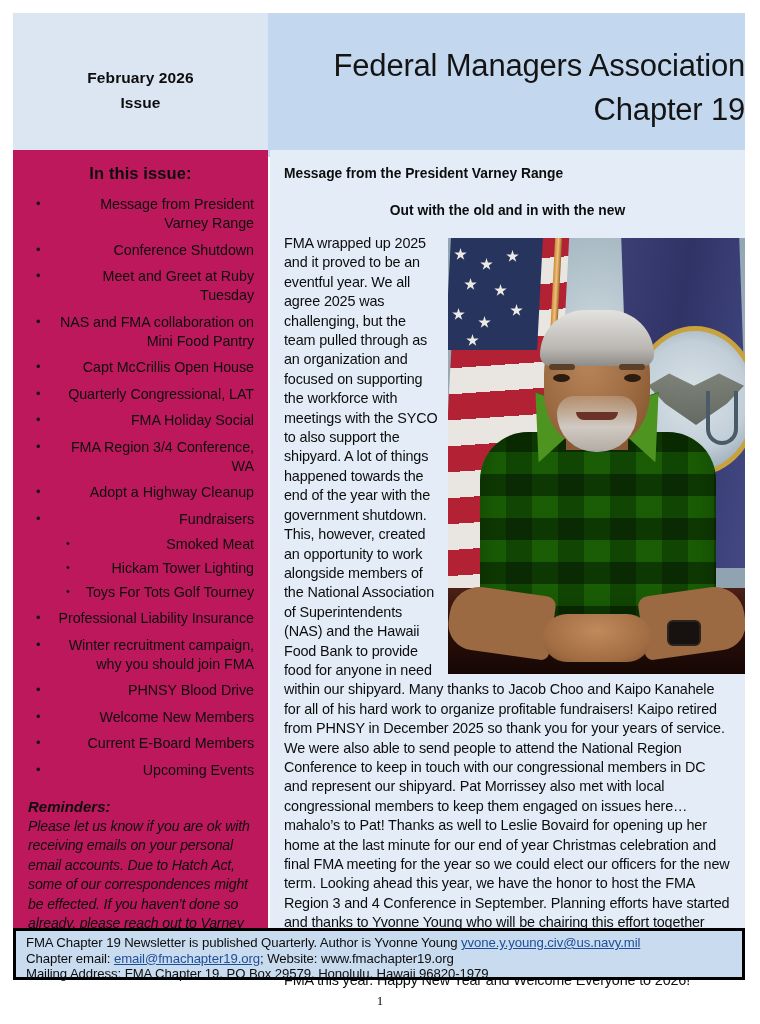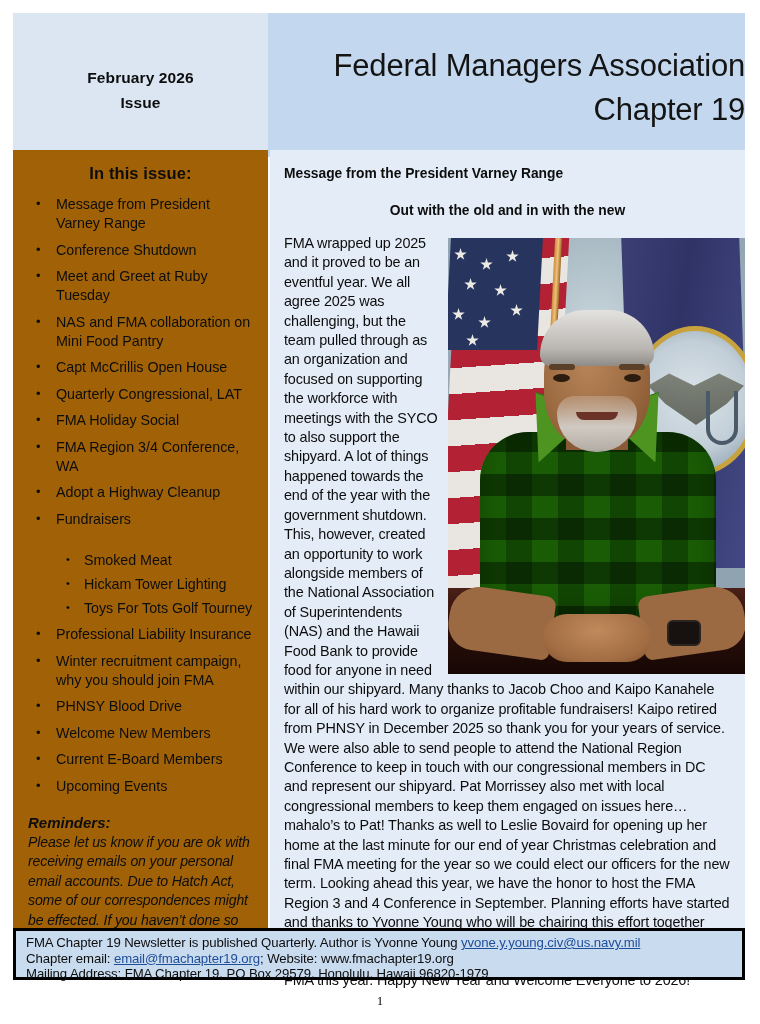--- a/index.html
+++ b/index.html
@@ -59,21 +59,21 @@
     color: #141414;
   }
 
   
   .sidebar {
     position: absolute;
     left: 13px;
     top: 150px;
     width: 255px;
     height: 778px;
-    background: #a16207;
+    background: #be185d;
     box-sizing: border-box;
     padding: 10px 14px 0 14px;
   }
   .sidebar h2 {
     margin: 4px 0 12px 0;
     font-size: 16.5px;
     font-weight: bold;
     text-align: center;
     letter-spacing: 0.1px;
   }
@@ -82,31 +82,32 @@
     margin: 0;
     padding: 0;
   }
   ul.toc > li {
     position: relative;
     padding-left: 29px;
     margin-bottom: 7.5px;
     font-size: 14.3px;
     line-height: 19px;
     letter-spacing: -0.05px;
+    text-align: right;
   }
   ul.toc > li::before {
     content: "\2022";
     position: absolute;
     left: 9px;
     top: -1px;
     font-size: 13px;
   }
   ul.sub {
     list-style: none;
-    margin: 22px 0 4px 0;
+    margin: 6px 0 4px 0;
     padding: 0;
   }
   ul.sub > li {
     position: relative;
     padding-left: 28px;
     margin-bottom: 5px;
     font-size: 14.3px;
     line-height: 19px;
   }
   ul.sub > li::before {

